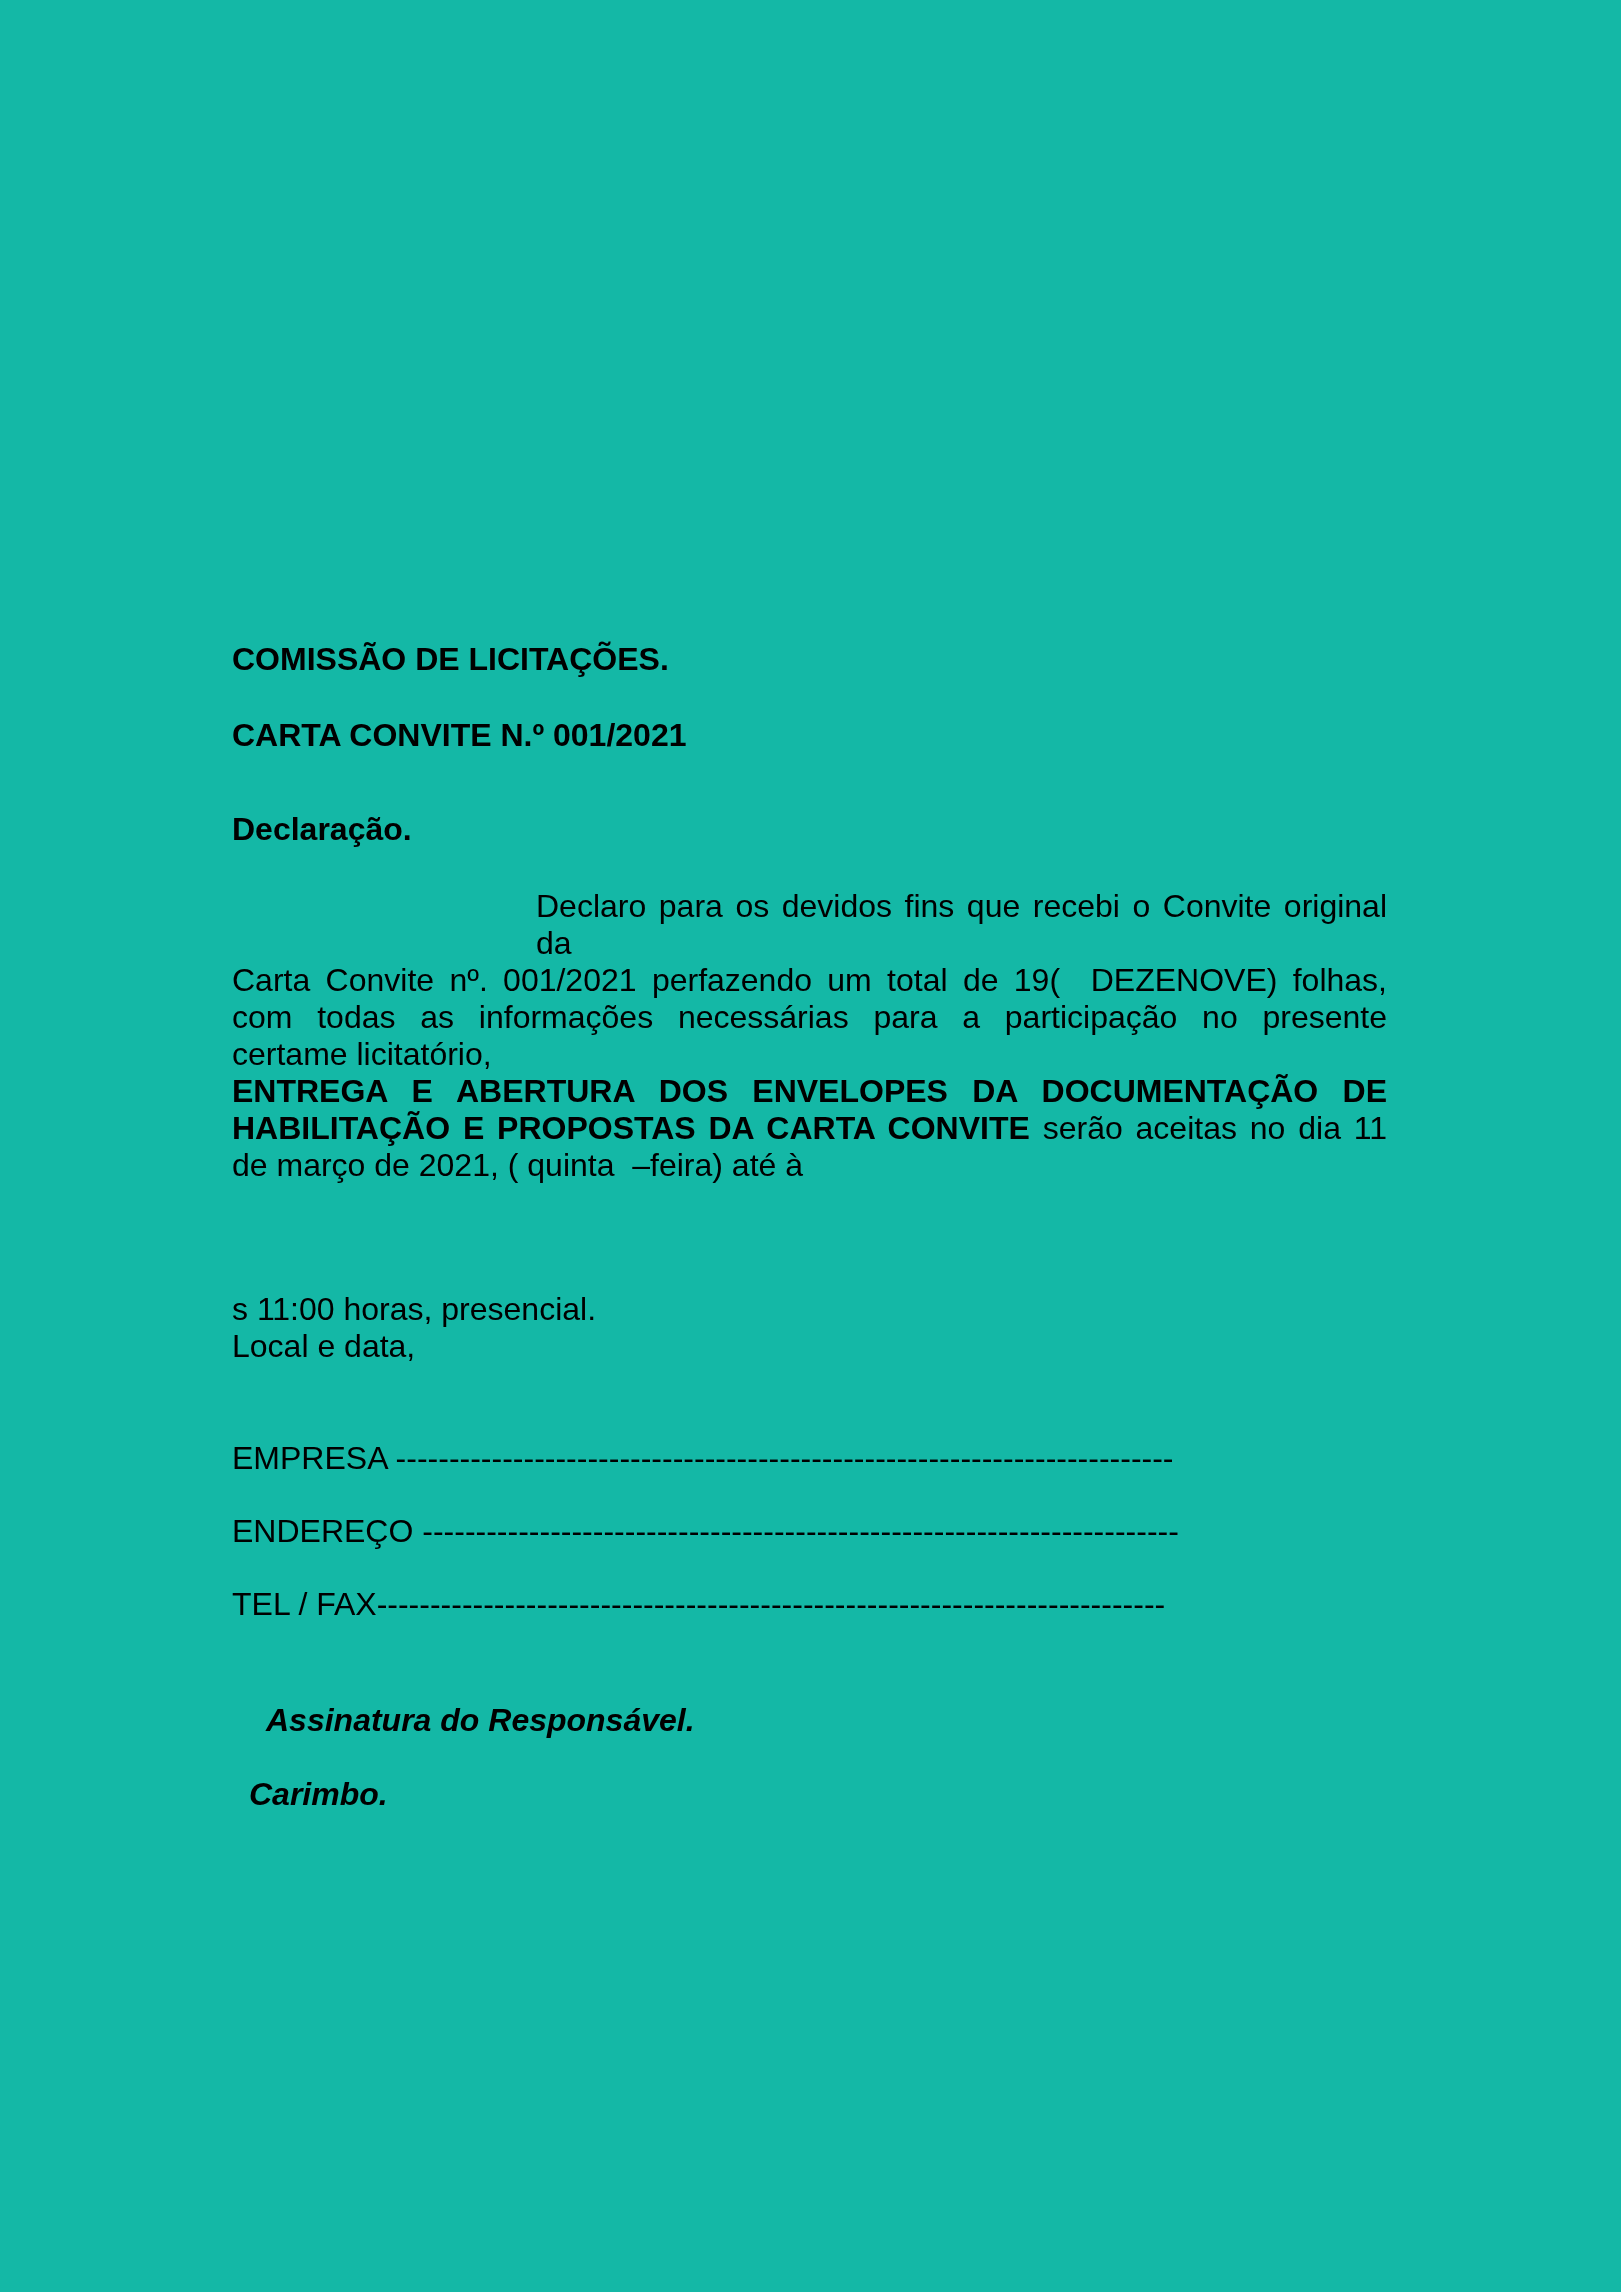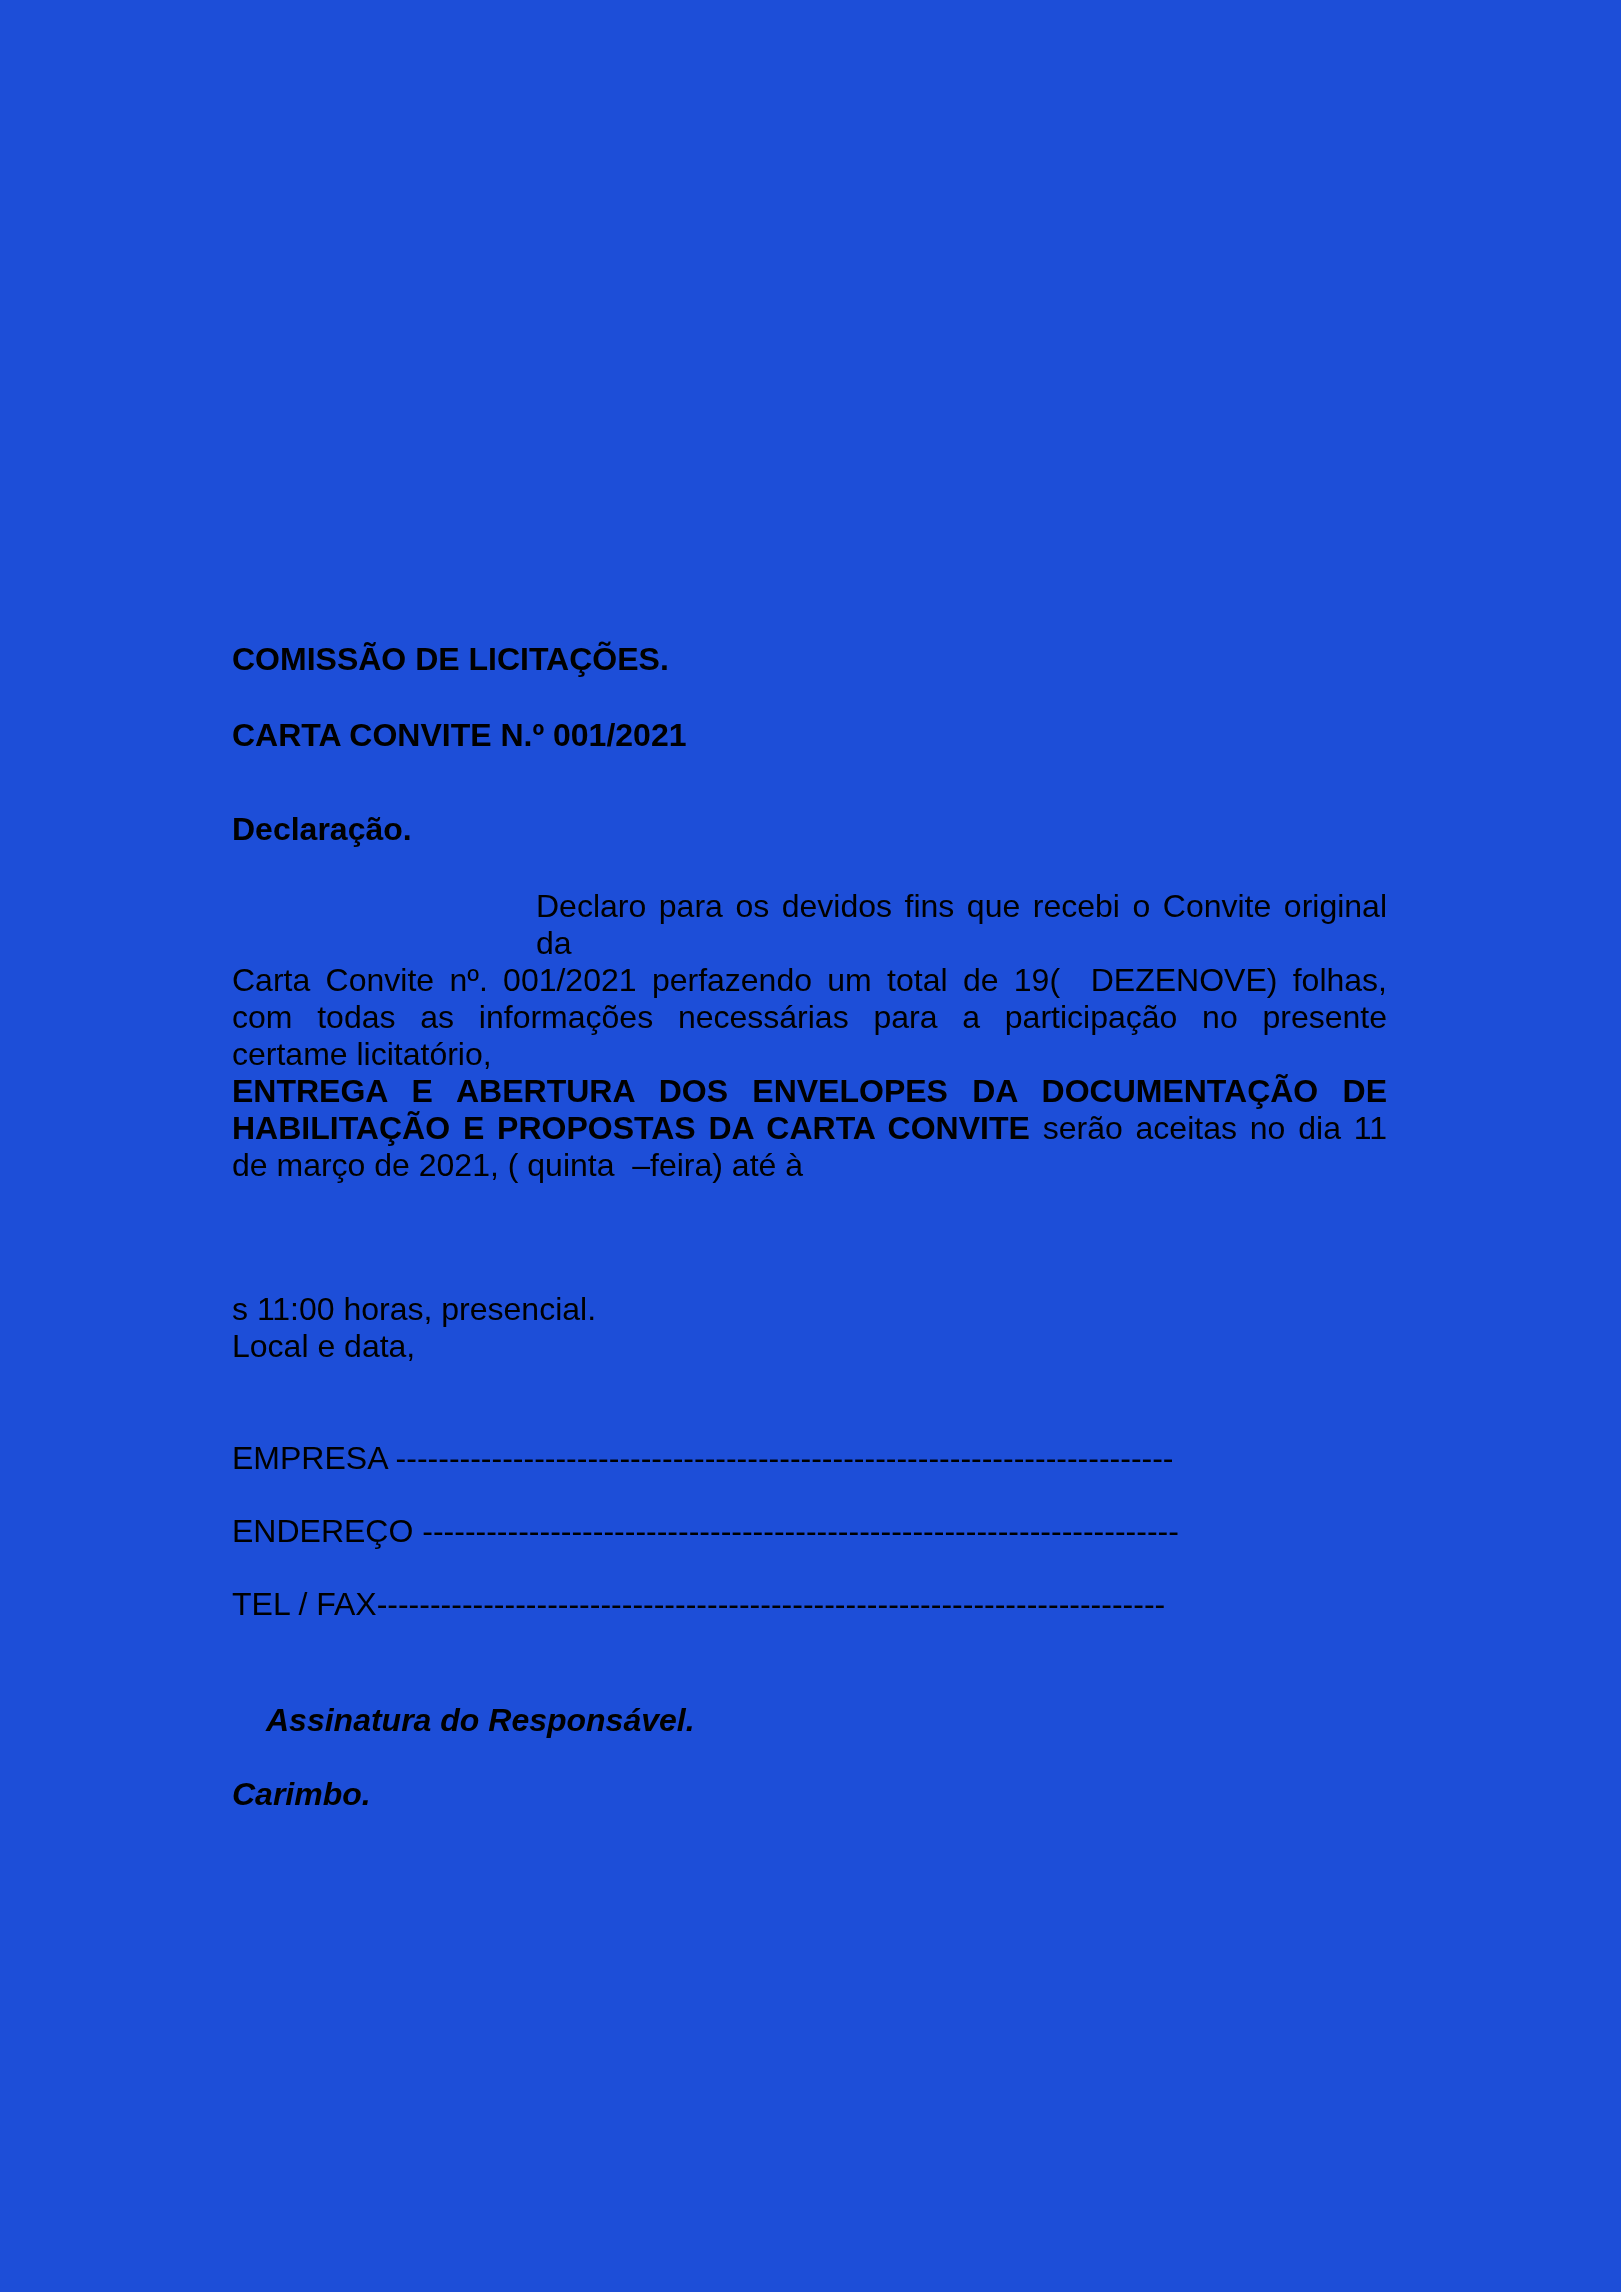--- a/index.html
+++ b/index.html
@@ -4,21 +4,21 @@
 <style>
   html, body {
     margin: 0;
     padding: 0;
     background: #ffffff;
   }
   .page {
     position: relative;
     width: 1621px;
     height: 2293px;
-    background: #1d4ed8;
+    background: #14b8a6;
     color: #000000;
     font-family: "Liberation Sans", "DejaVu Sans", sans-serif;
     font-size: 32px;
     line-height: 37px;
     box-sizing: border-box;
     padding: 641px 234px 0 232px;
     overflow: hidden;
   }
   .b  { font-weight: bold; }
   .bi { font-weight: bold; font-style: italic; }
@@ -33,21 +33,21 @@
 
   .time-line     { margin-top: 107px; }
   .local-line    { }
 
   .field-line    { white-space: nowrap; }
   .field-1       { margin-top: 75px; }
   .field-2       { margin-top: 36px; }
   .field-3       { margin-top: 36px; }
 
   .sig-line      { margin-top: 79px; margin-left: 34px; }
-  .stamp-line    { margin-top: 37px; }
+  .stamp-line    { margin-top: 37px; margin-left: 17px; }
 </style>
 </head>
 <body>
 
 <div class="page">
 
   <div class="b">COMISSÃO DE LICITAÇÕES.</div>
 
   <div class="b heading2">CARTA CONVITE N.º 001/2021</div>
 

